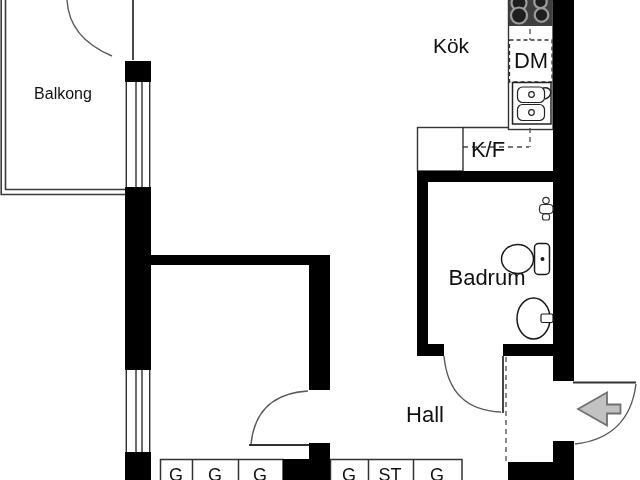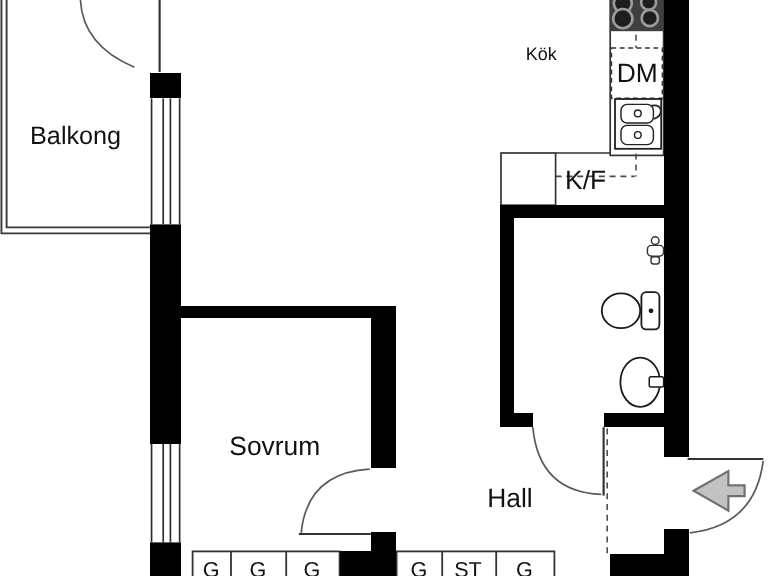--- a/index.html
+++ b/index.html
@@ -7,23 +7,23 @@
     position:relative;width:640px;height:480px;overflow:hidden;background:#fff;
     font-family:"Liberation Sans",sans-serif;
   }
   .stage svg{position:absolute;left:0;top:0;}
   .lbl{
     position:absolute;transform:translate(-50%,-50%);
     color:#111;white-space:nowrap;line-height:1.15;
     font-family:"Liberation Sans",sans-serif;
   }
   .room-lbl{font-size:22px;}
-  .lbl-balkong{left:63px;top:94px;font-size:21px;margin-top:20px;}
+  .lbl-balkong{left:63px;top:94px;font-size:16px;}
   .lbl-vardagsrum{left:286px;top:100px;}
-  .lbl-kok{left:451px;top:46px;font-size:15px;}
+  .lbl-kok{left:451px;top:46px;font-size:21px;}
   .lbl-dm{left:531px;top:61px;}
   .lbl-kf{left:440px;top:150px;margin-left:48px;}
   .lbl-badrum{left:487px;top:278px;}
   .lbl-sovrum{left:229px;top:372px;}
   .lbl-hall{left:425px;top:415px;}
   .closet-lbl{font-size:18px;}
   .lbl-g1{left:176px;top:475px;}
   .lbl-g2{left:215px;top:475px;}
   .lbl-g3{left:260px;top:475px;}
   .lbl-g4{left:349px;top:475px;}
@@ -157,21 +157,21 @@
       <circle cx="546" cy="200.5" r="3.2" stroke-width="1.2"></circle>
       <rect x="539.5" y="204.5" width="13.5" height="9" rx="3.5" stroke-width="1.2"></rect>
       <rect x="542.5" y="214" width="7" height="6" rx="2" stroke-width="1.2"></rect>
     </g>
 
     <polygon points="578,409 607,392.5 607,404.5 620.5,404.5 620.5,413.5 607,413.5 607,425.5" fill="#c2c2c2" stroke="#707070" stroke-width="1.8"></polygon>
   </svg>
 
   <div class="lbl lbl-balkong">Balkong</div>
   <div class="lbl lbl-kok">Kök</div>
-  <div class="lbl room-lbl lbl-sovrum">Sovrum</div>
+  <div class="lbl room-lbl lbl-badrum">Badrum</div>
   <div class="lbl room-lbl lbl-hall">Hall</div>
 
   <div class="lbl room-lbl lbl-dm">DM</div>
   <div class="lbl room-lbl lbl-kf">K/F</div>
 
   <div class="lbl closet-lbl lbl-g1">G</div>
   <div class="lbl closet-lbl lbl-g2">G</div>
   <div class="lbl closet-lbl lbl-g3">G</div>
   <div class="lbl closet-lbl lbl-g4">G</div>
   <div class="lbl closet-lbl lbl-st">ST</div>

